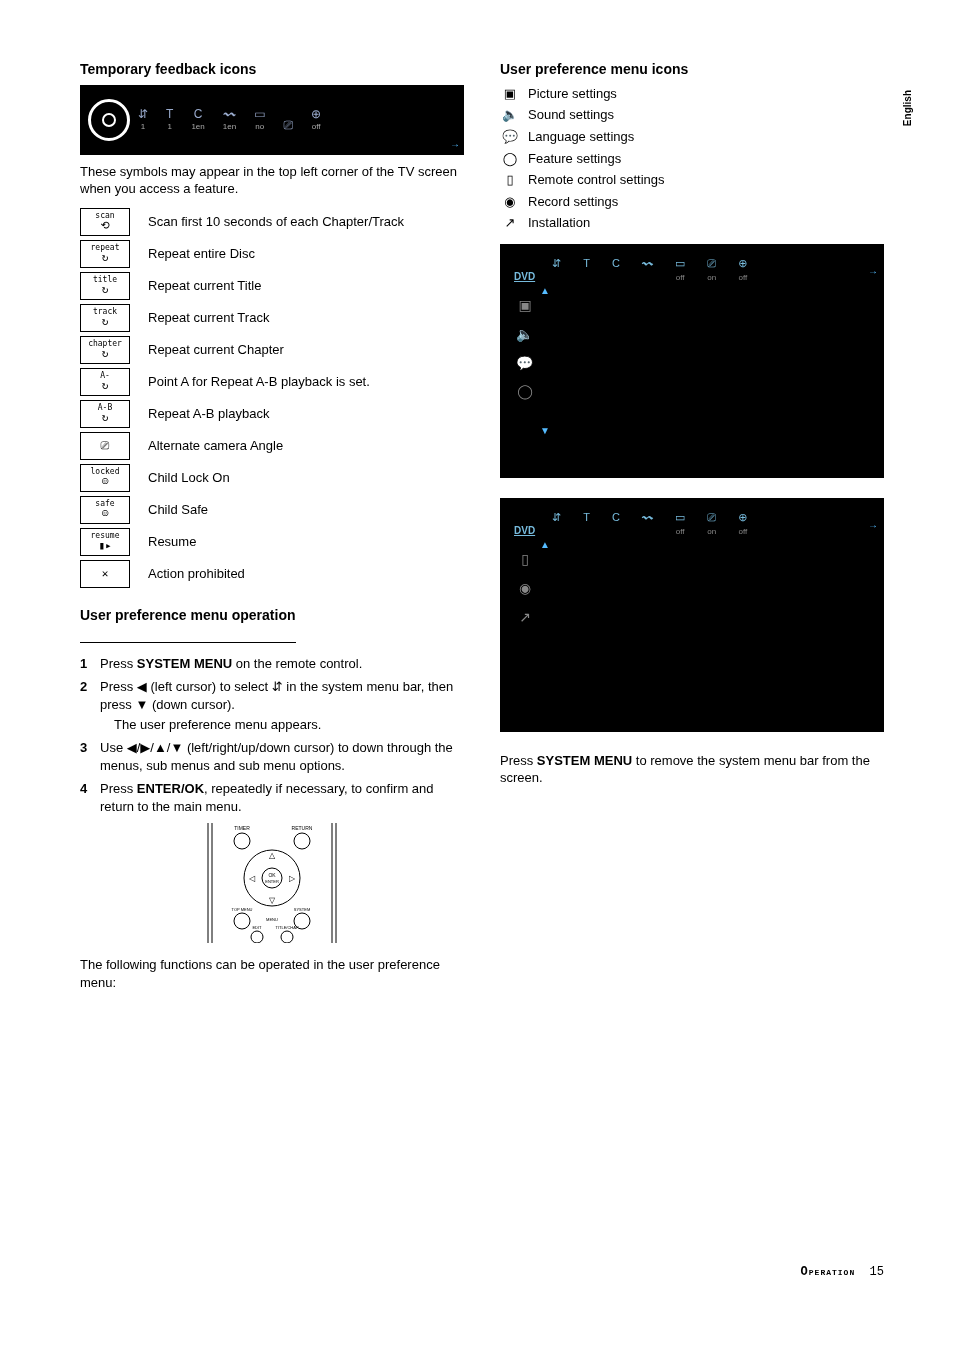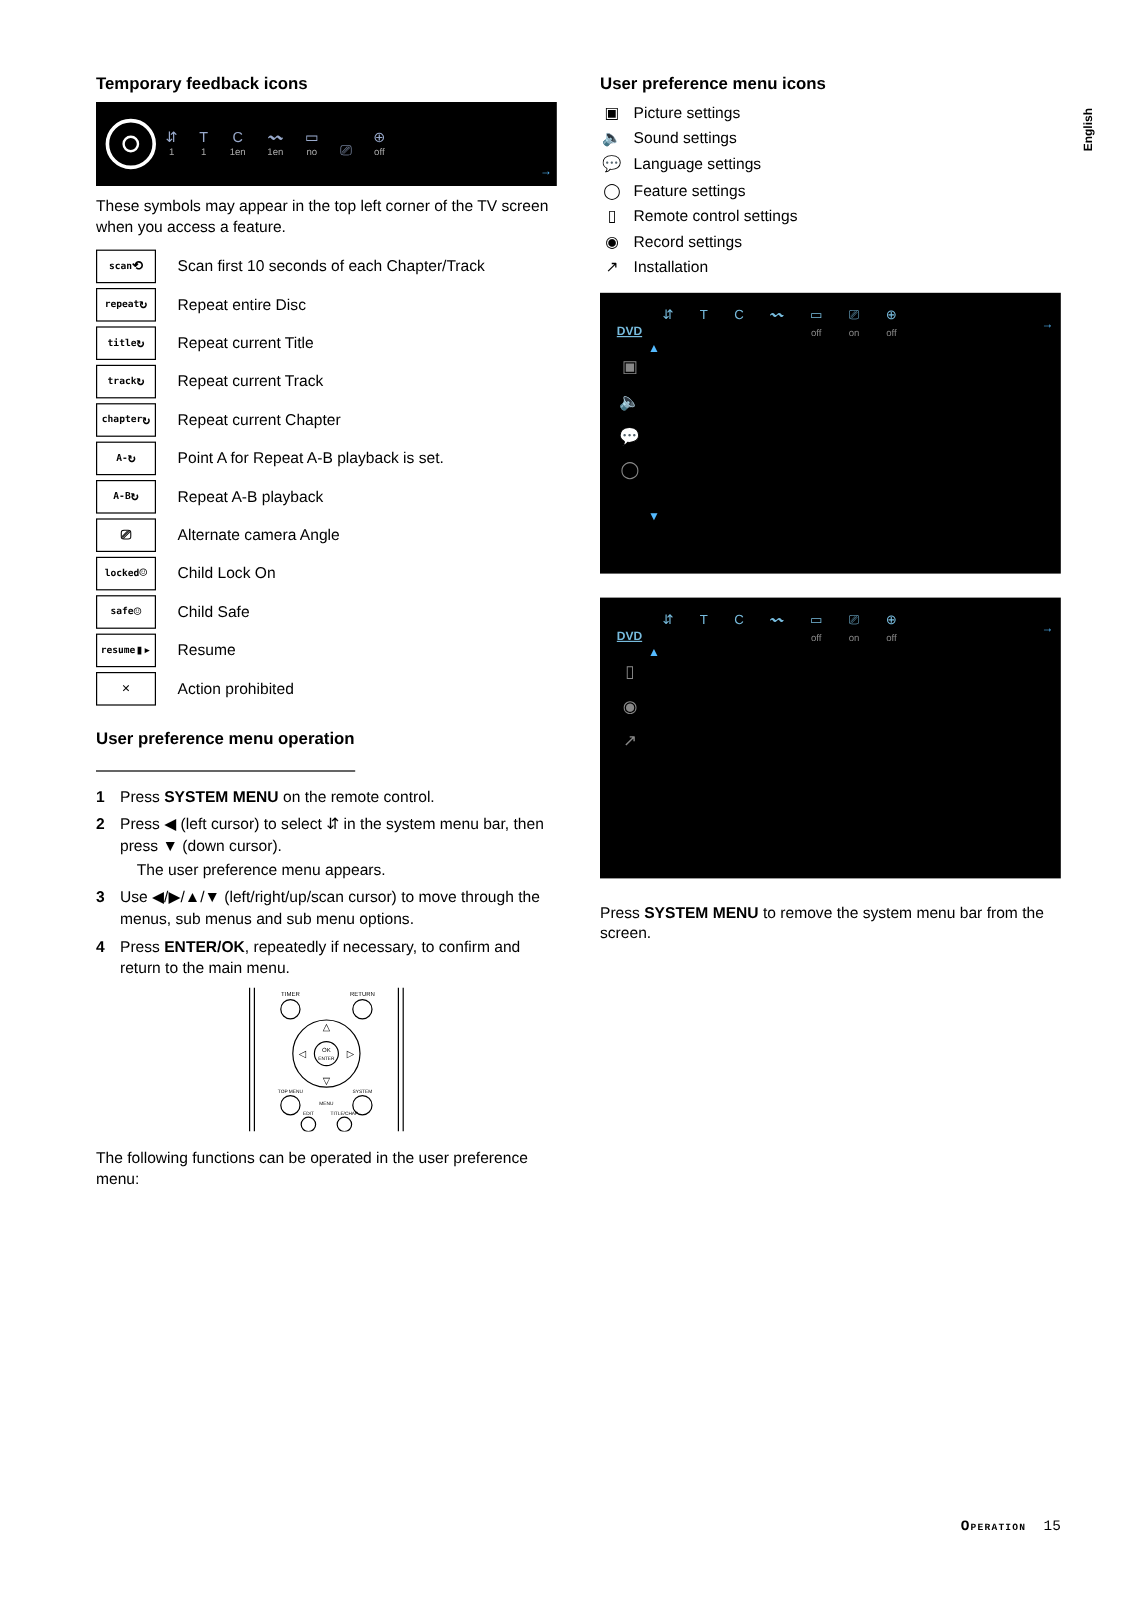--- a/index.html
+++ b/index.html
@@ -38,24 +38,23 @@
   }
   .disc::after{content:"";position:absolute;top:50%;left:50%;width:10px;height:10px;border:2px solid #fff;border-radius:50%;transform:translate(-50%,-50%);}
   .bar-icons { display:flex; gap:18px; margin-left:8px; align-items:flex-end;}
   .bi { display:flex; flex-direction:column; align-items:center; font-size:8px; color:#aaa;}
   .bi .g { color:#9ac; font-size:12px; height:16px; line-height:16px;}
   .bar-arrow { position:absolute; right:4px; bottom:4px; color:#5bf; font-size:10px;}
   .intro { margin: 8px 0 10px 0; }
   .icon-row { display:flex; align-items:center; margin:4px 0; }
   .icon-box {
     width:48px; height:26px; border:1px solid #000; display:flex;
-    flex-direction:row; align-items:center; justify-content:center;
+    flex-direction:column; align-items:center; justify-content:center;
     font-size:8px; font-family: monospace; margin-right:18px; flex-shrink:0;
     line-height:1;
-    font-weight:bold;
   }
   .icon-box .sym { font-size:11px; }
   ol.steps { list-style:none; padding:0; margin:6px 0; counter-reset: step; }
   ol.steps > li { counter-increment: step; position:relative; padding-left:20px; margin-bottom:6px; }
   ol.steps > li::before { content: counter(step); position:absolute; left:0; font-weight:bold; }
   .indent { display:block; padding-left:0; margin-top:2px;}
   .pref-list { list-style:none; padding:0; margin:4px 0 12px 0; }
   .pref-list li { display:flex; align-items:center; margin:4px 0; }
   .pref-list .pi { width:20px; text-align:center; margin-right:8px; font-size:13px; }
   .menu-shot {
@@ -212,21 +211,21 @@
     <h3 class="ruled">User preference menu operation</h3>
     <ol class="steps">
       <li>
         <span>Press </span><b>SYSTEM MENU</b><span> on the remote control.</span>
       </li>
       <li>
         <span>Press ◀ (left cursor) to select  ⇵  in the system menu bar, then press ▼ (down cursor).</span>
         <span class="indent" style="padding-left:14px;">The user preference menu appears.</span>
       </li>
       <li>
-        <span>Use ◀/▶/▲/▼ (left/right/up/scan cursor) to move through the menus, sub menus and sub menu options.</span>
+        <span>Use ◀/▶/▲/▼ (left/right/up/down cursor) to down through the menus, sub menus and sub menu options.</span>
       </li>
       <li>
         <span>Press </span><b>ENTER/OK</b><span>, repeatedly if necessary, to confirm and return to the main menu.</span>
       </li>
     </ol>
 
     <div class="remote">
       <svg viewBox="0 0 140 120">
         <line x1="6" y1="0" x2="6" y2="120" stroke="#000"></line>
         <line x1="10" y1="0" x2="10" y2="120" stroke="#000"></line>

